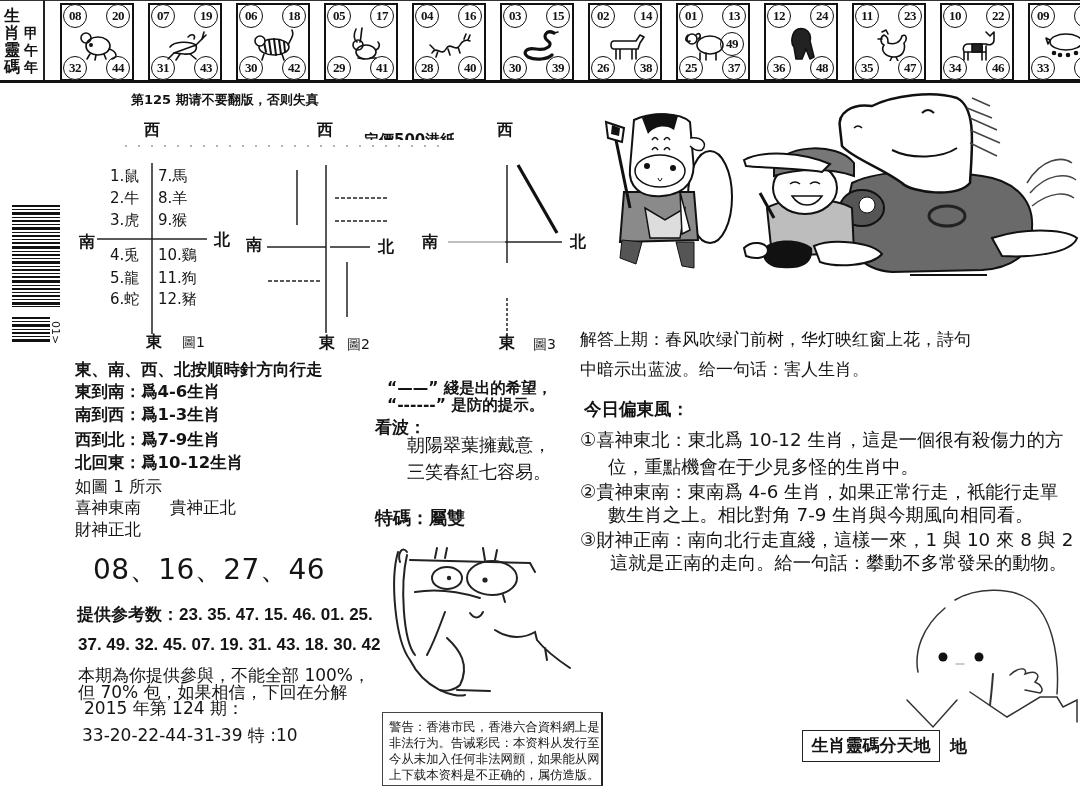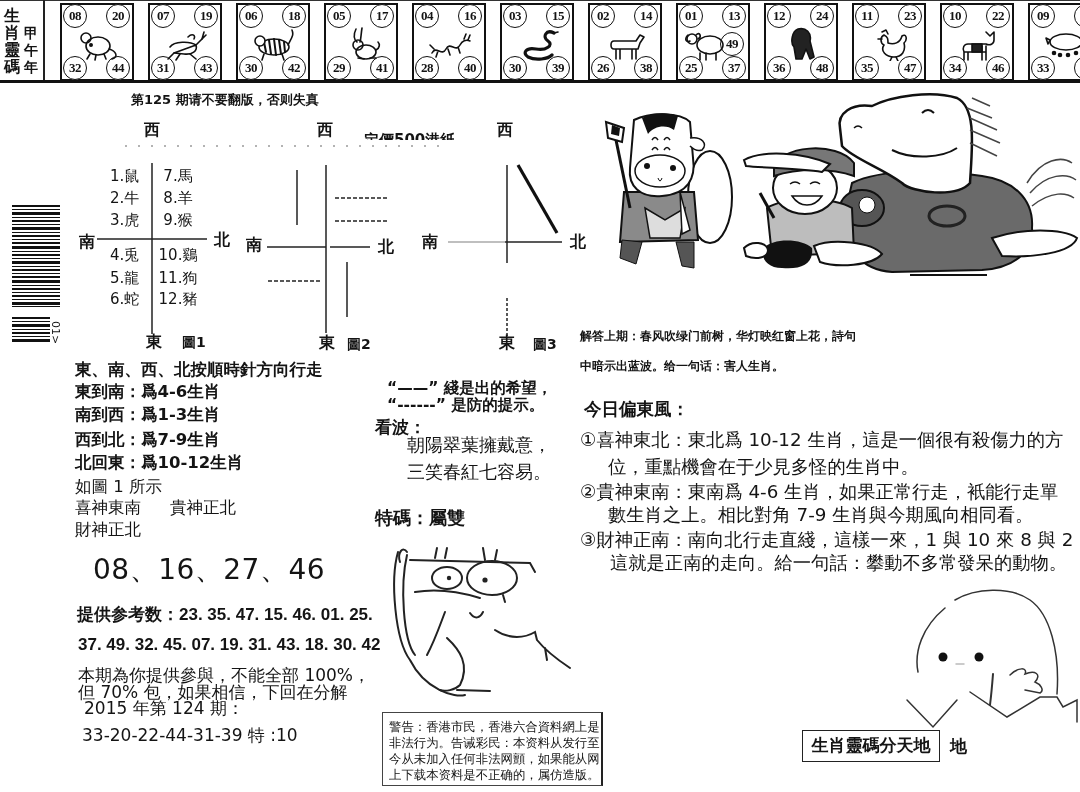--- a/index.html
+++ b/index.html
@@ -15,29 +15,29 @@
 .vlabel{position:absolute;white-space:normal;word-break:break-all;font-weight:bold;}
 .card{position:absolute;top:3px;width:74px;height:78px;border:2px solid #111;background:#fff}
 .num{position:absolute;width:24px;height:24px;border:1.5px solid #111;border-radius:50%;
      font:bold 13px "Liberation Serif",serif;text-align:center;line-height:21px;background:#fff;letter-spacing:-0.5px}
 .tl{left:1px;top:-1px}.tr{right:2px;top:-1px}.bl{left:1px;bottom:-1px}.br{right:2px;bottom:-1px}
 .mid{right:4px;top:27px}
 .animal{position:absolute;left:14px;top:22px;width:44px;height:34px}
 .animal g{fill:none;stroke:#111;stroke-width:1.6;stroke-linecap:round;stroke-linejoin:round}
 
 .dir{font-size:16px;font-weight:bold}
-.cap{font-size:14px;font-weight:bold}
+.cap{font-size:14px;font-weight:normal}
 .zl{font-size:15px}
-.zr{font-size:15px;width:40px;text-align:center}
+.zr{font-size:15px;width:40px;text-align:left}
 
 .rule{font-size:16.5px;font-weight:bold}
 .rule-light{font-size:16.5px}
 .legend{font-size:15.5px;font-weight:bold}
 .poem{font-size:18px}
-.ans{font-size:12px;font-weight:bold}
+.ans{font-size:17px;font-weight:normal}
 .today{font-size:18.3px;font-weight:normal}
 .pick-main{font-size:28px;letter-spacing:0.5px}
 .ref{font-family:"Liberation Sans",sans-serif;font-size:17px;font-weight:bold}
 .note{font-size:17px}
 .warn-box{position:absolute;left:382px;top:712px;width:221px;height:74px;border:1px solid #444;border-right:2px solid #222;padding:6px 0 0 6px}
 .warn-line{font-size:12.4px;line-height:16px;white-space:nowrap;display:block}
 .foot-box{position:absolute;left:802px;top:730px;width:138px;height:32px;border:1.5px solid #222;
           font-size:17px;font-weight:bold;text-align:center;line-height:29px}
 .price-clip{position:absolute;left:364px;top:131px;width:90px;height:9px;overflow:hidden}
 </style>

